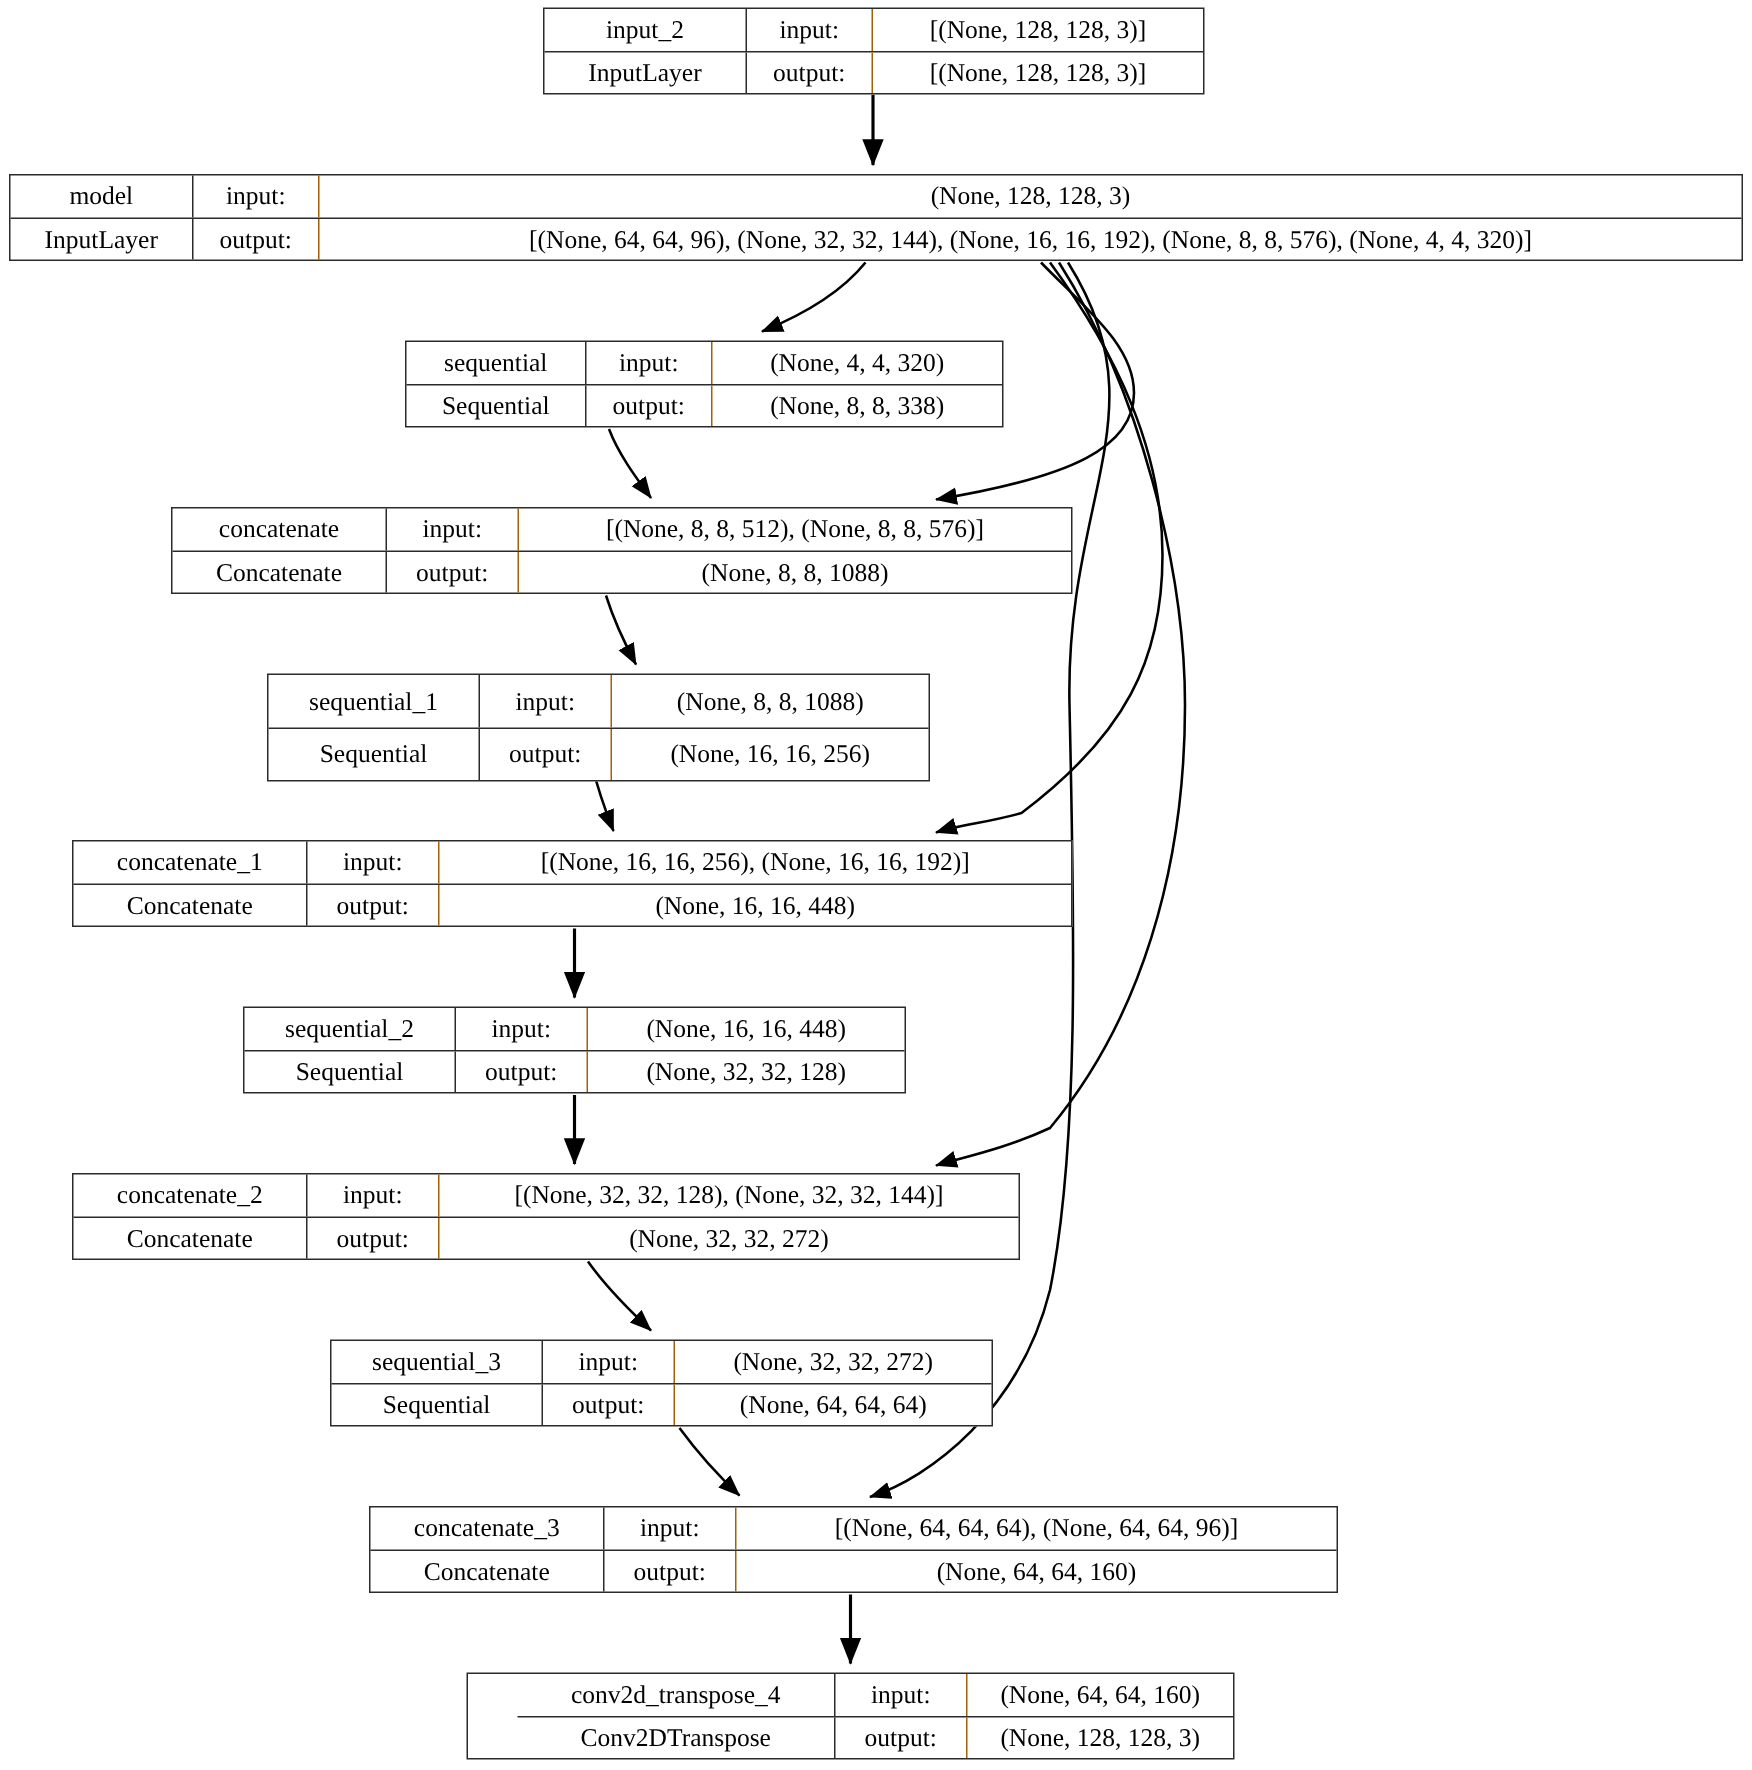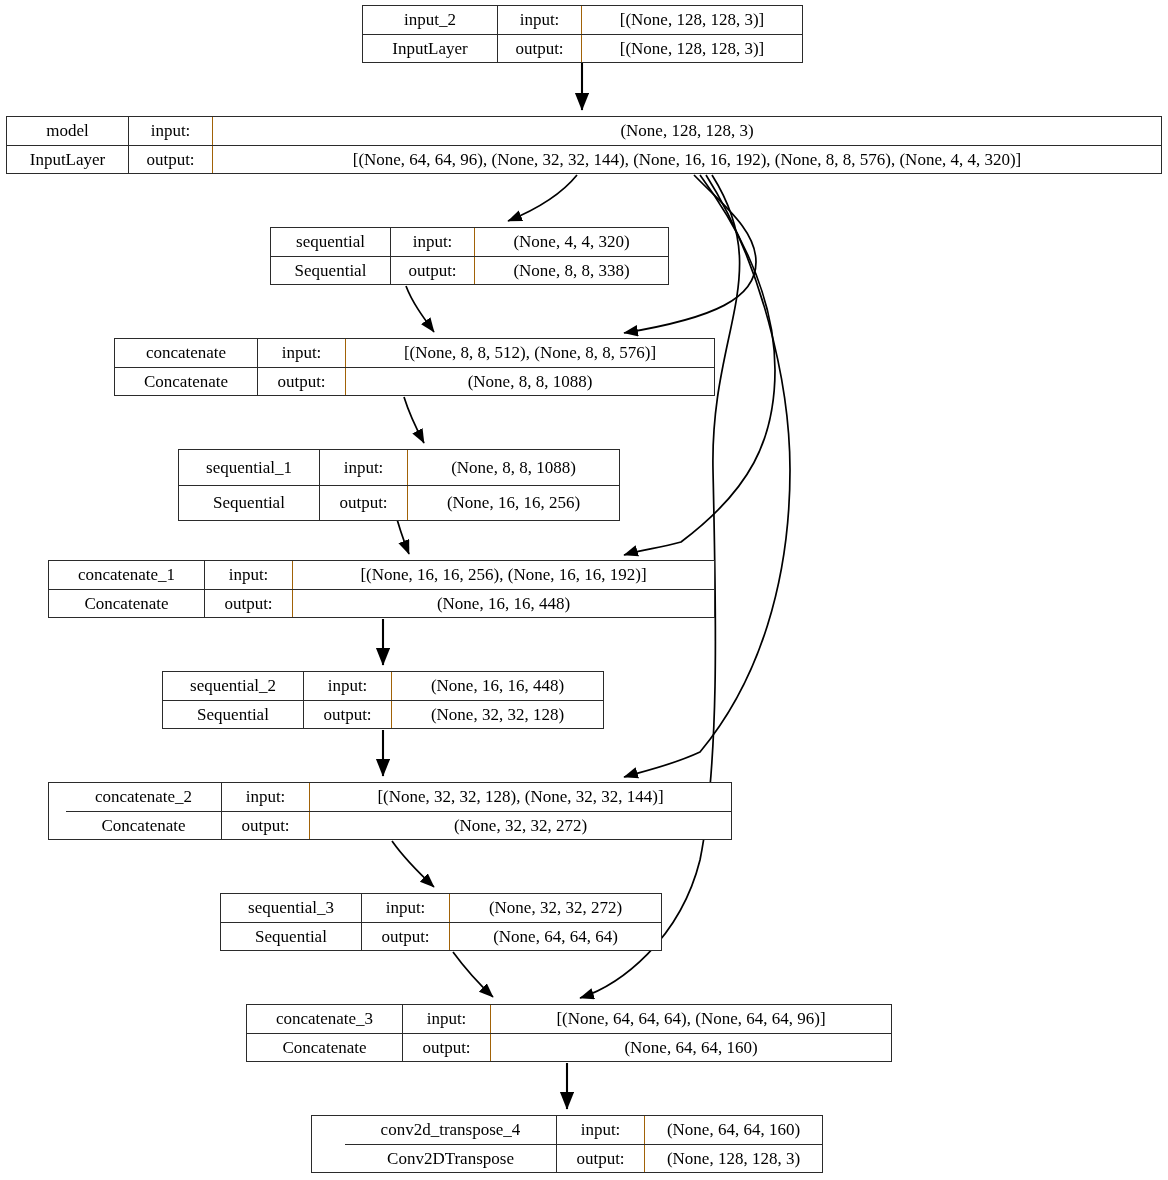--- a/index.html
+++ b/index.html
@@ -187,21 +187,21 @@
       <div class="cell c-io" style="width:88px;">input:</div>
       <div class="cell c-shape">(None, 16, 16, 448)</div>
     </div>
     <div class="node-row">
       <div class="cell c-name" style="width:141px;">Sequential</div>
       <div class="cell c-io" style="width:88px;">output:</div>
       <div class="cell c-shape">(None, 32, 32, 128)</div>
     </div>
   </div>
 
-  <div class="node" style="left:48px; top:782px; width:684px; height:58px;padding-left:17px;">
+  <div class="node" style="left:48px; top:782px; width:632px; height:58px;">
     <div class="node-row row-top">
       <div class="cell c-name" style="width:156px;">concatenate_2</div>
       <div class="cell c-io" style="width:88px;">input:</div>
       <div class="cell c-shape">[(None, 32, 32, 128), (None, 32, 32, 144)]</div>
     </div>
     <div class="node-row">
       <div class="cell c-name" style="width:156px;">Concatenate</div>
       <div class="cell c-io" style="width:88px;">output:</div>
       <div class="cell c-shape">(None, 32, 32, 272)</div>
     </div>

